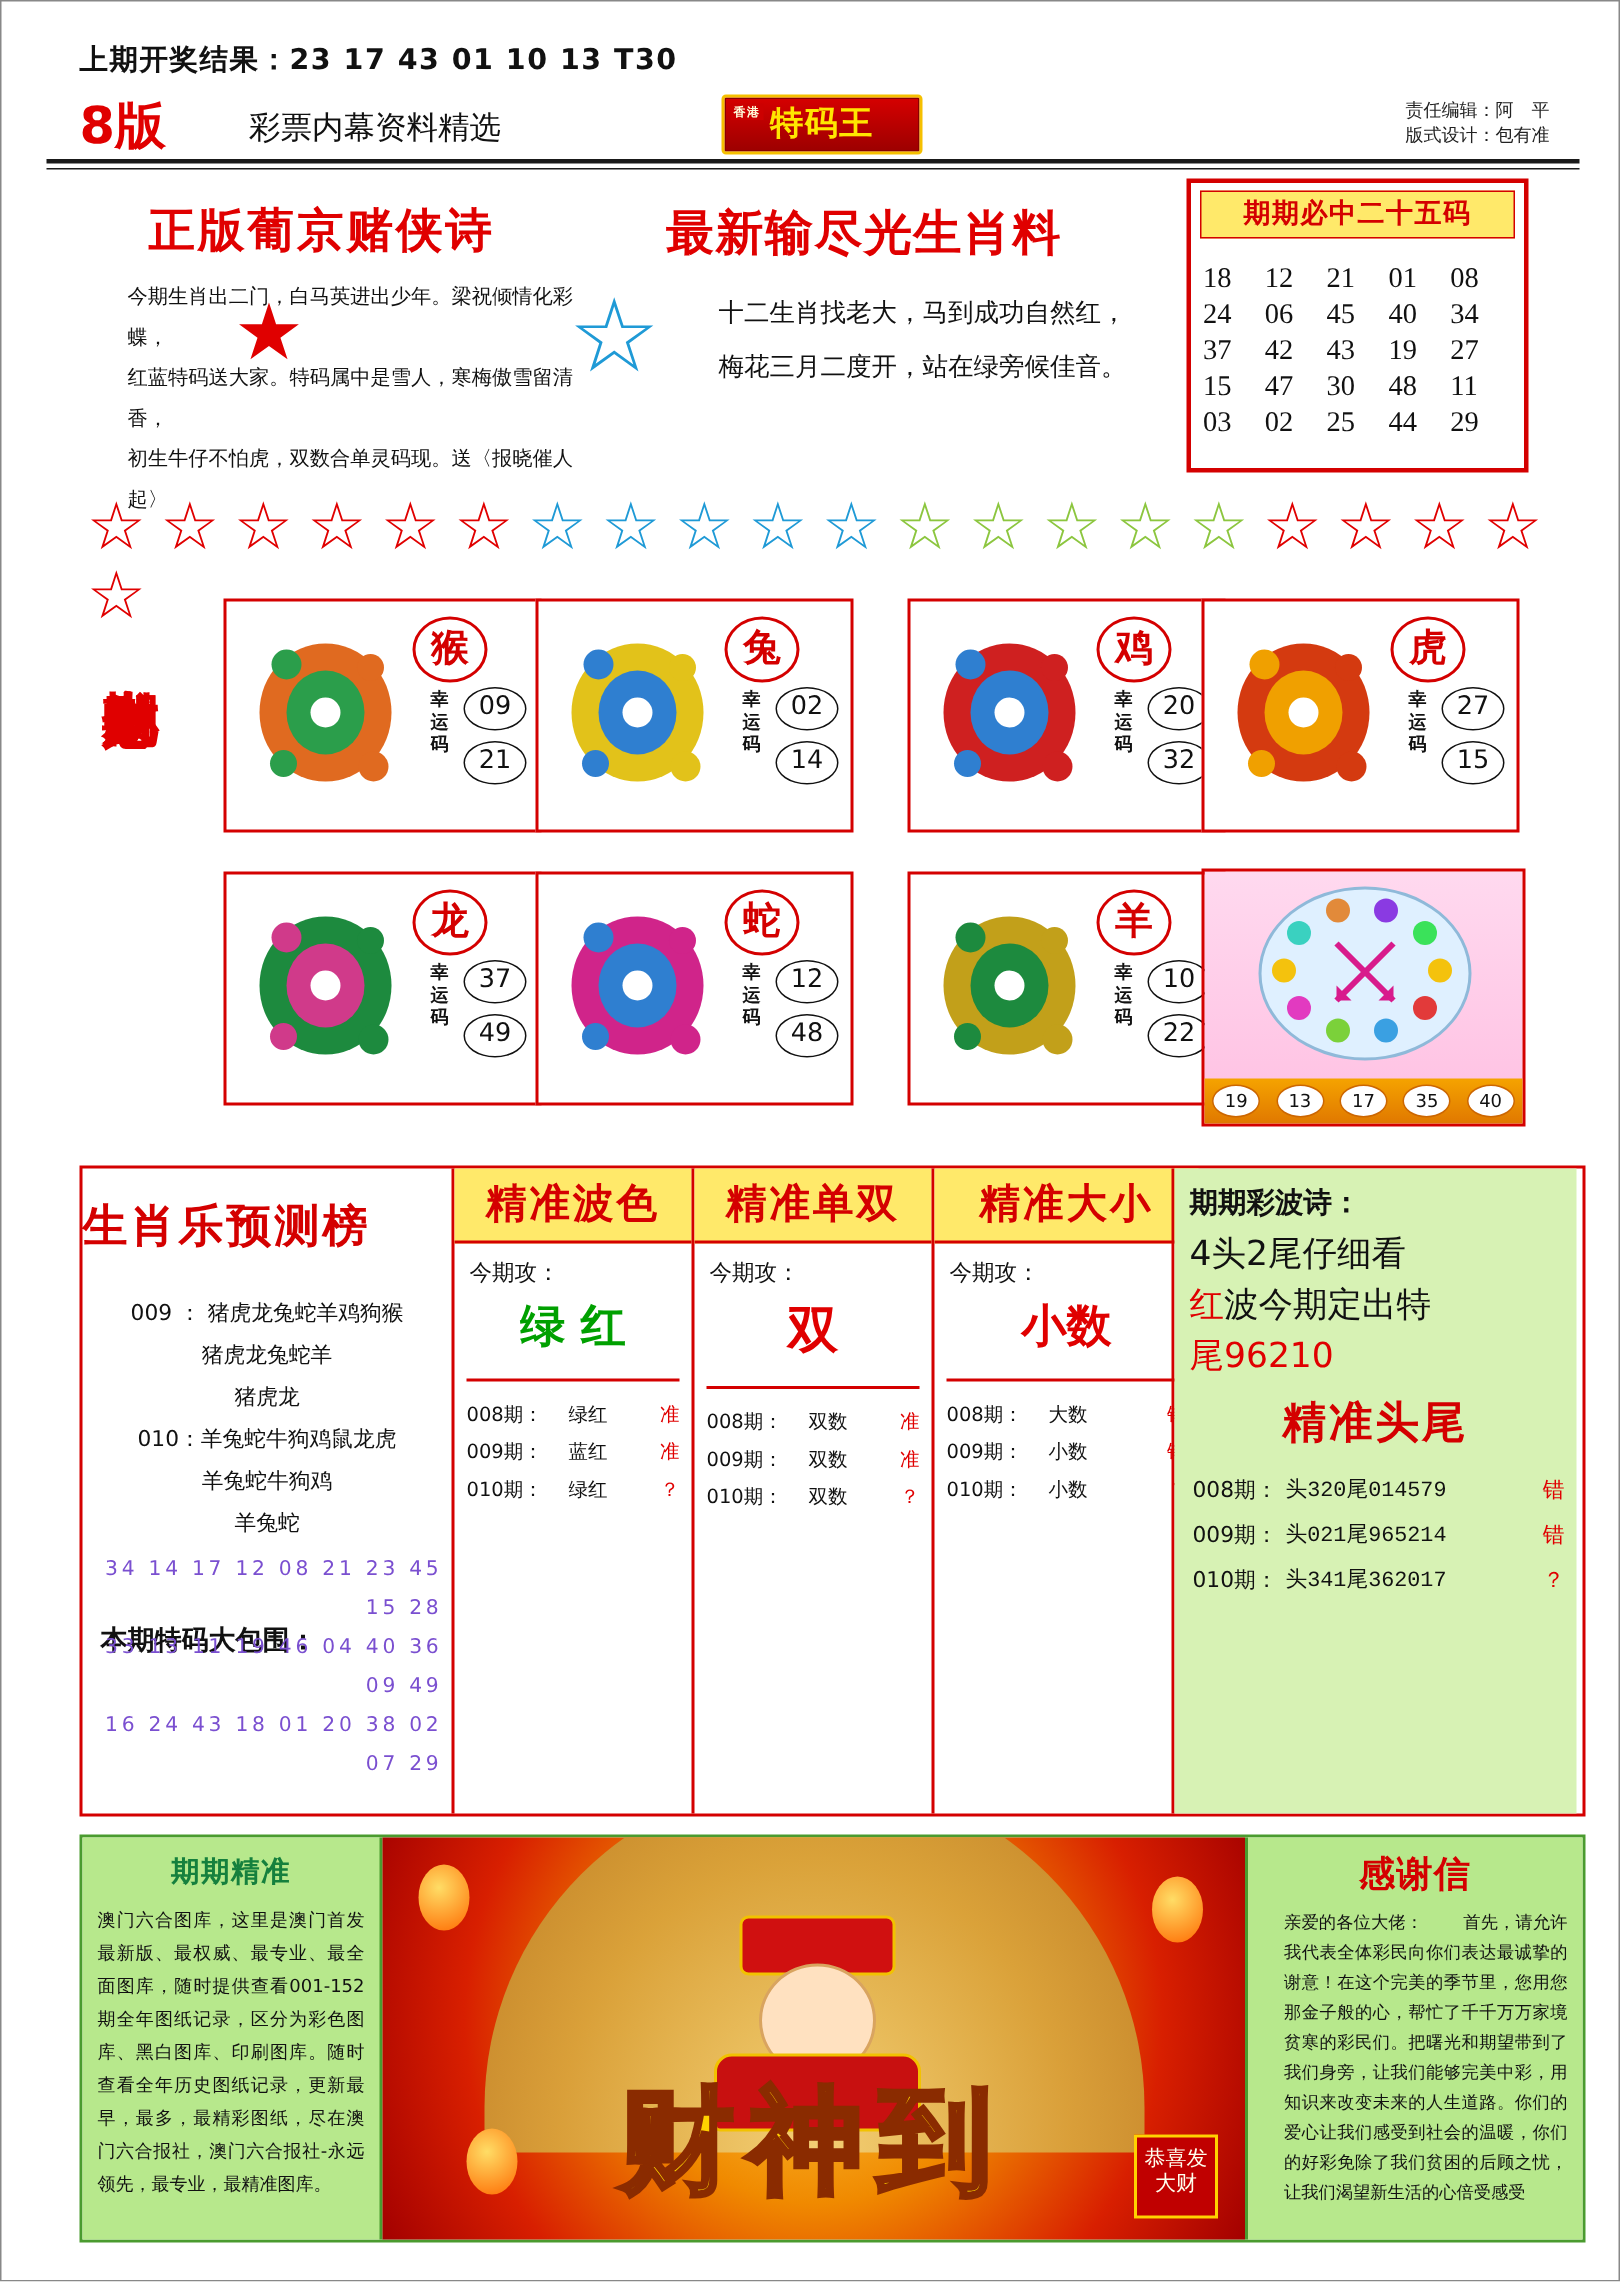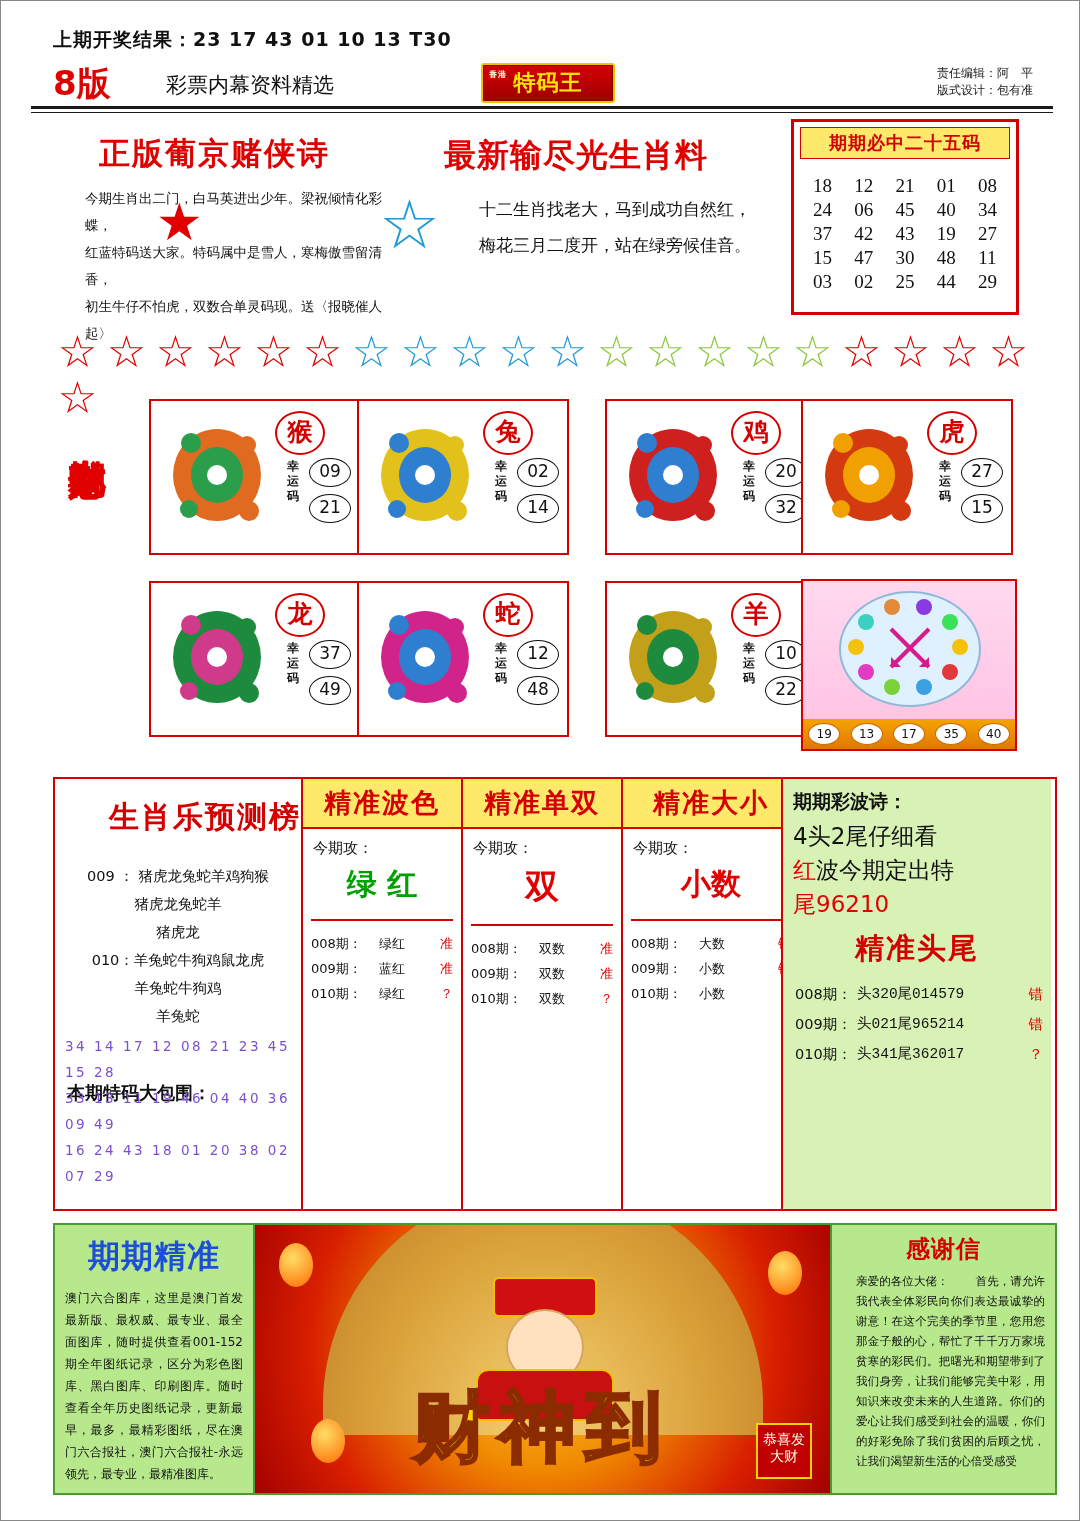--- a/index.html
+++ b/index.html
@@ -33,21 +33,21 @@
   
   .poem1-title{position:absolute;left:98px;top:132px;font-size:31px;font-weight:bold;color:#e00000;letter-spacing:2px;}
   .poem1-body{position:absolute;left:84px;top:184px;width:300px;font-size:13.5px;line-height:27px;color:#111;}
   .poem2-title{position:absolute;left:443px;top:133px;font-size:32px;font-weight:bold;color:#e00000;letter-spacing:1px;}
   .poem2-body{position:absolute;left:478px;top:190px;width:300px;font-size:17px;line-height:36px;color:#111;}
   .redstar{position:absolute;left:155px;top:195px;font-size:52px;color:#e00000;line-height:52px;}
   .bluestar{position:absolute;left:378px;top:190px;font-size:68px;color:#1f9ad6;line-height:68px;}
   
   .codebox{position:absolute;left:790px;top:118px;width:222px;height:190px;border:3px solid #d40000;background:#fff;}
   .codebox-title{height:30px;margin:5px 6px 16px 6px;background:#ffe96a;border:1px solid #d40000;color:#d40000;font-size:18px;font-weight:bold;text-align:center;line-height:30px;letter-spacing:1px;}
-  .codegrid{margin:4px 8px 0 8px;display:grid;grid-template-columns:repeat(5,1fr);font-size:19px;color:#111;text-align:center;row-gap:2px;font-family:"Liberation Serif",serif;}
+  .codegrid{margin:4px 8px 0 8px;display:grid;grid-template-columns:repeat(5,1fr);font-size:19px;color:#111;row-gap:2px;font-family:"Liberation Serif",serif;}
   
   .starrow{position:absolute;left:52px;top:328px;width:990px;height:48px;}
   .starrow span{font-size:44px;line-height:46px;display:inline-block;width:49px;text-align:center;}
   
   .vtitle{
     position:absolute;left:56px;top:392px;width:60px;
     font-size:38px;font-weight:bold;color:#e00000;line-height:48px;text-align:center;
   }
   
   .zcard{position:absolute;width:208px;height:152px;border:2px solid #d40000;background:#fff;}
@@ -60,24 +60,24 @@
   
   .wheelbox{position:absolute;left:800px;top:578px;width:212px;height:168px;background:linear-gradient(#ffd9ef,#ffc0e2);border:2px solid #d40000;}
   .wheel{position:absolute;left:36px;top:10px;width:138px;height:112px;border-radius:50%;background:#dff0ff;border:2px solid #8fb9d9;}
   .wdot{position:absolute;width:16px;height:16px;border-radius:50%;}
   .wheelbar{position:absolute;left:0;bottom:0;width:100%;height:30px;background:linear-gradient(#f5a300,#e07800);display:flex;align-items:center;justify-content:space-around;}
   .wheelbar div{width:30px;height:20px;border-radius:50%;background:#fff;border:1px solid #c60;font-size:12px;text-align:center;line-height:20px;color:#111;}
   
   .tbl{position:absolute;left:52px;top:776px;width:1000px;height:430px;border:2px solid #d40000;}
   .col{position:absolute;top:0;height:100%;box-sizing:border-box;}
   .col-div{position:absolute;top:0;width:2px;height:100%;background:#d40000;}
-  .c1title{font-size:30px;font-weight:bold;color:#d40000;text-align:right;margin-top:18px;letter-spacing:2px;}
+  .c1title{font-size:30px;font-weight:bold;color:#d40000;text-align:left;margin-top:18px;letter-spacing:2px;}
   .c1list{margin-top:24px;font-size:14.5px;line-height:28px;color:#111;text-align:center;}
   .c1sub{position:absolute;left:12px;bottom:104px;font-size:18px;font-weight:bold;color:#111;}
-  .c1nums{position:absolute;left:10px;bottom:20px;width:230px;font-size:13.5px;line-height:26px;color:#7a4fd0;letter-spacing:2.5px;text-align:left;}
+  .c1nums{position:absolute;left:10px;bottom:20px;width:230px;font-size:13.5px;line-height:26px;color:#7a4fd0;letter-spacing:2.5px;text-align:right;}
   .cheader{height:48px;background:#ffe96a;border-bottom:2px solid #d40000;color:#d40000;font-size:27px;font-weight:bold;text-align:center;line-height:48px;letter-spacing:2px;}
   .cnow{margin:10px 0 0 10px;font-size:15px;color:#111;}
   .cbig{text-align:center;font-size:30px;font-weight:bold;margin-top:6px;}
   .crule{margin:14px 8px 0 8px;height:2px;background:#d40000;}
   .clist{margin:10px 8px 0 8px;font-size:13px;line-height:25px;color:#111;}
   .clist .row{display:flex;}
   .clist .row .k{width:68px;}
   .clist .row .v{flex:1;}
   .clist .row .r{width:30px;color:#e00000;text-align:right;}
   .greenpanel{background:#d7f2b4;}
@@ -86,21 +86,21 @@
   .gp-body .red{color:#e00000;}
   .gp2-title{font-size:29px;font-weight:bold;color:#d40000;text-align:center;margin-top:8px;letter-spacing:2px;}
   .gp2-list{margin:10px 8px 0 12px;font-size:14.5px;line-height:30px;color:#111;}
   .gp2-list .row{display:flex;}
   .gp2-list .row .k{width:62px;}
   .gp2-list .row .v{flex:1;font-family:Liberation Mono, monospace;}
   .gp2-list .row .r{width:34px;color:#e00000;text-align:right;}
   
   .bottom{position:absolute;left:52px;top:1222px;width:1000px;height:268px;border:2px solid #4a9b2f;}
   .bl{position:absolute;left:0;top:0;width:200px;height:100%;background:#b7e88c;box-sizing:border-box;border-right:2px solid #4a9b2f;}
-  .bl h3{margin:10px 0 0 0;text-align:center;font-size:32px;color:#1d4ed8;font-weight:bold;letter-spacing:1px;}
+  .bl h3{margin:10px 0 0 0;text-align:center;font-size:19px;color:#15803d;font-weight:bold;letter-spacing:1px;}
   .bl p{margin:8px 10px 0 10px;font-size:12px;line-height:22px;color:#111;text-align:justify;}
   .br{position:absolute;right:0;top:0;width:225px;height:100%;background:#b7e88c;box-sizing:border-box;border-left:2px solid #4a9b2f;}
   .br h3{margin:8px 0 0 0;text-align:center;font-size:24px;color:#d40000;font-weight:bold;letter-spacing:1px;}
   .br p{margin:6px 10px 0 24px;font-size:11.5px;line-height:20px;color:#111;text-align:justify;}
   .bc{position:absolute;left:200px;top:0;right:225px;height:100%;
       background:radial-gradient(circle at 50% 45%, #ffd24a 0%, #f08a00 38%, #d81f00 72%, #a30000 100%);
       overflow:hidden;}
   .bc .fan{position:absolute;left:50%;top:-40px;transform:translateX(-50%);width:440px;height:250px;
       background:radial-gradient(ellipse at 50% 100%, #f4d27a 0%, #d9a33c 55%, #b97f24 100%);
       border-radius:220px 220px 0 0;opacity:.95;}

